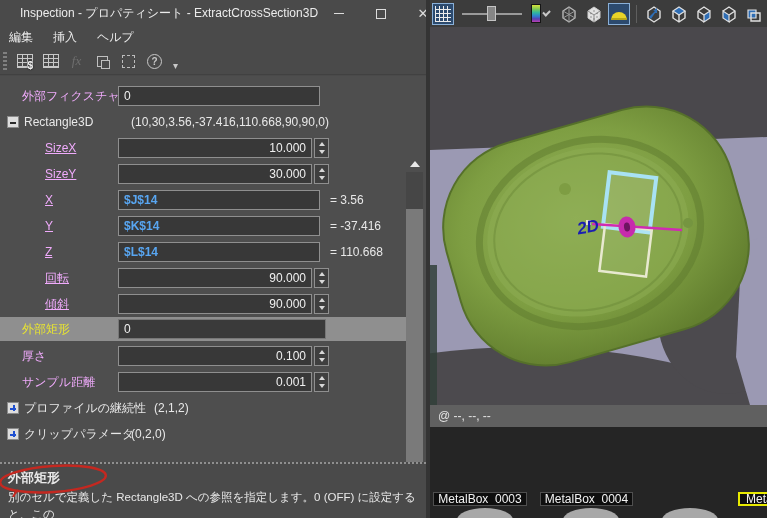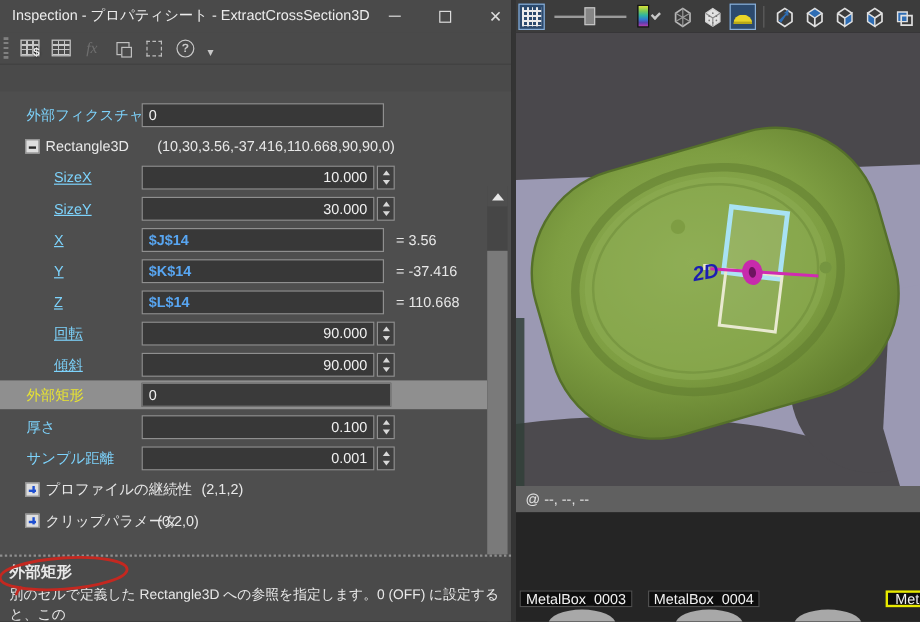--- a/index.html
+++ b/index.html
@@ -6,21 +6,21 @@
   html,body { margin:0; padding:0; }
   body {
     width:767px; height:518px; position:relative; overflow:hidden;
     background:#272727; font-family:"Liberation Sans", sans-serif;
   }
 
   
   .left-panel { position:absolute; left:0; top:0; width:426px; height:518px; background:#4a4a4a; }
   .divider { position:absolute; left:426px; top:0; width:4px; height:518px; background:#343434; }
 
-  .titlebar { height:27px; display:flex; align-items:center; padding-left:10px; color:#ececec; font-size:12px; background:#4a4a4a; }
+  .titlebar { height:27px; display:flex; align-items:center; padding-left:20px; color:#ececec; font-size:12px; background:#4a4a4a; }
   .tb-title { white-space:nowrap; }
   .tb-controls { margin-left:auto; display:flex; height:27px; }
   .tb-btn { width:42px; height:27px; display:flex; align-items:center; justify-content:center; color:#dcdcdc; font-size:13px; }
   .icon-min { width:10px; height:0; border-top:1.5px solid #dcdcdc; }
   .icon-max { width:10px; height:10px; border:1.5px solid #dcdcdc; }
 
   .menubar { height:21px; display:flex; align-items:center; gap:20px; padding-left:9px; color:#ececec; font-size:12px; }
   .menu-item { cursor:default; }
 
   .ltoolbar { height:27px; display:flex; align-items:center; gap:7px; padding-left:3px; border-bottom:1px solid #414141; }
@@ -38,33 +38,33 @@
   .copy-inner { position:absolute; left:3px; top:3px; width:9px; height:9px; border:1px solid #c0c0c0; background:#4a4a4a; }
   .sel-box { width:13px; height:13px; border:1.5px dashed #bdbdbd; }
   .help-circ { width:15px; height:15px; border:1.5px solid #c8c8c8; border-radius:50%; color:#c8c8c8; font-size:10px; font-weight:bold; display:flex; align-items:center; justify-content:center; }
   .overflow-btn { color:#c8c8c8; font-size:10px; margin-left:2px; align-self:flex-end; padding-bottom:3px; }
 
   
   .prop-grid { position:absolute; left:0; top:76px; width:426px; height:386px; background:#4e4e4e; }
   .rows { position:absolute; left:0; top:0; width:406px; }
   .prow { height:22px; margin-top:4px; display:flex; align-items:center; position:relative; }
   .prow.first { margin-top:9px; }
-  .plabel { width:118px; flex:none; color:#7dd3fc; font-size:12px; padding-left:22px; white-space:nowrap; overflow:hidden; }
+  .plabel { width:118px; flex:none; color:#f0abfc; font-size:12px; padding-left:22px; white-space:nowrap; overflow:hidden; }
   .plabel.child { padding-left:45px;text-decoration:underline; }
   .pfield { width:194px; height:20px; background:#383838; border:1px solid #8f8f8f; color:#f0f0f0; font-size:12px; display:flex; align-items:center; padding:0 5px; }
   .pfield.num { justify-content:flex-end; }
   .pfield.wide { width:202px; }
   .pfield.formula { width:202px;font-weight:bold; }
   .pfield.formula span { color:#58a6f2; }
   .presult { margin-left:10px; font-size:12px; color:#e8e8e8; white-space:nowrap; }
   .spin { width:15px; height:20px; margin-left:2px; background:#3f3f3f; border:1px solid #8f8f8f; display:flex; flex-direction:column; align-items:center; justify-content:space-evenly; }
   .tri-up { width:0; height:0; border-left:3px solid transparent; border-right:3px solid transparent; border-bottom:4px solid #d8d8d8; }
   .tri-dn { width:0; height:0; border-left:3px solid transparent; border-right:3px solid transparent; border-top:4px solid #d8d8d8; }
 
-  .prow.group { padding-left:21px; }
+  .prow.group { padding-left:7px; }
   .expander { width:12px; height:12px; background:#dedede; border:1px solid #8a8a8a; position:relative; margin-right:5px; flex:none; }
   .expander .h { position:absolute; left:2px; right:2px; top:4.5px; height:2px; background:#2a2a2a; }
   .expander.plus .h { background:#1e4fd0; }
   .expander .v { position:absolute; top:2px; bottom:2px; left:4.5px; width:2px; background:#1e4fd0; }
   .glabel { color:#e8e8e8; font-size:12px; white-space:nowrap; }
   .gvalue { color:#e8e8e8; font-size:12px; white-space:nowrap; margin-left:8px; }
   .gvalue.col { position:absolute; left:123px; }
 
   .prow.hl { background:#8f8f8f; height:24px; width:406px; margin-top:2px; }
   .prow.hl .plabel { color:#e8e431; }
@@ -130,20 +130,25 @@
         </div>
       <div class="tb-btn">
           <span class="icon-max"></span>
         </div>
       <div class="tb-btn">
           <span>✕</span>
         </div>
     </div>
   </div>
 
+  <div class="menubar">
+    <span class="menu-item">編集</span>
+    <span class="menu-item">挿入</span>
+    <span class="menu-item">ヘルプ</span>
+  </div>
 
   <div class="ltoolbar">
     <div class="grip"></div>
     <div class="ticon">
       <div class="mini-table"></div>
       <span class="dollar-badge">$</span>
     </div>
     <div class="ticon">
       <div class="mini-table"></div>
     </div>

